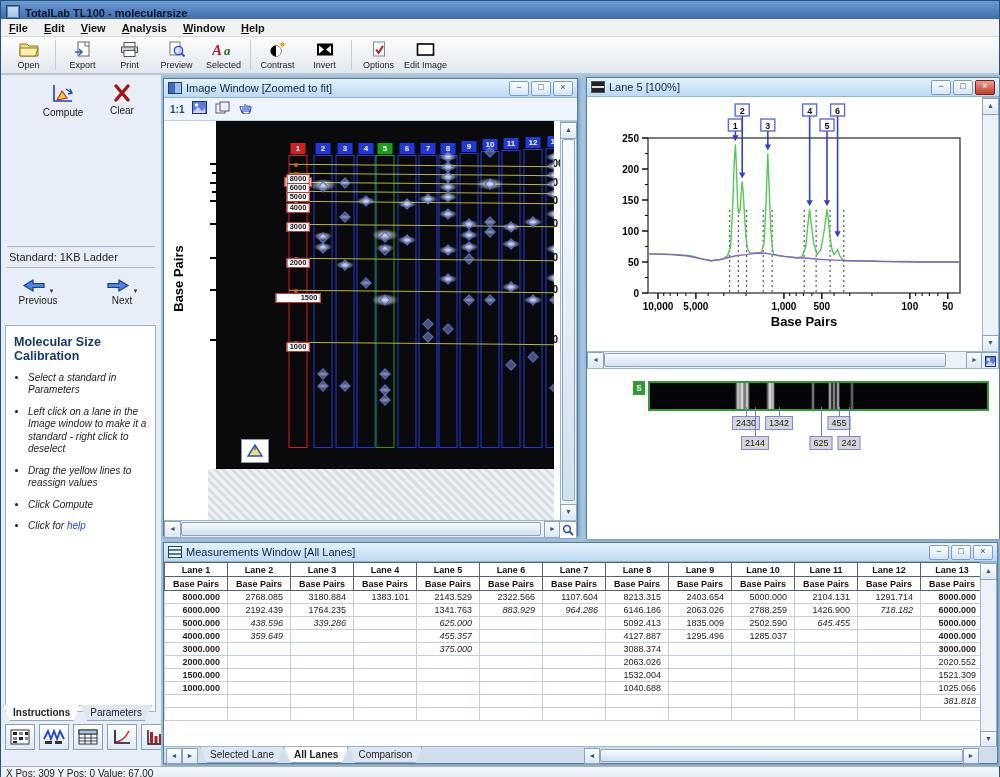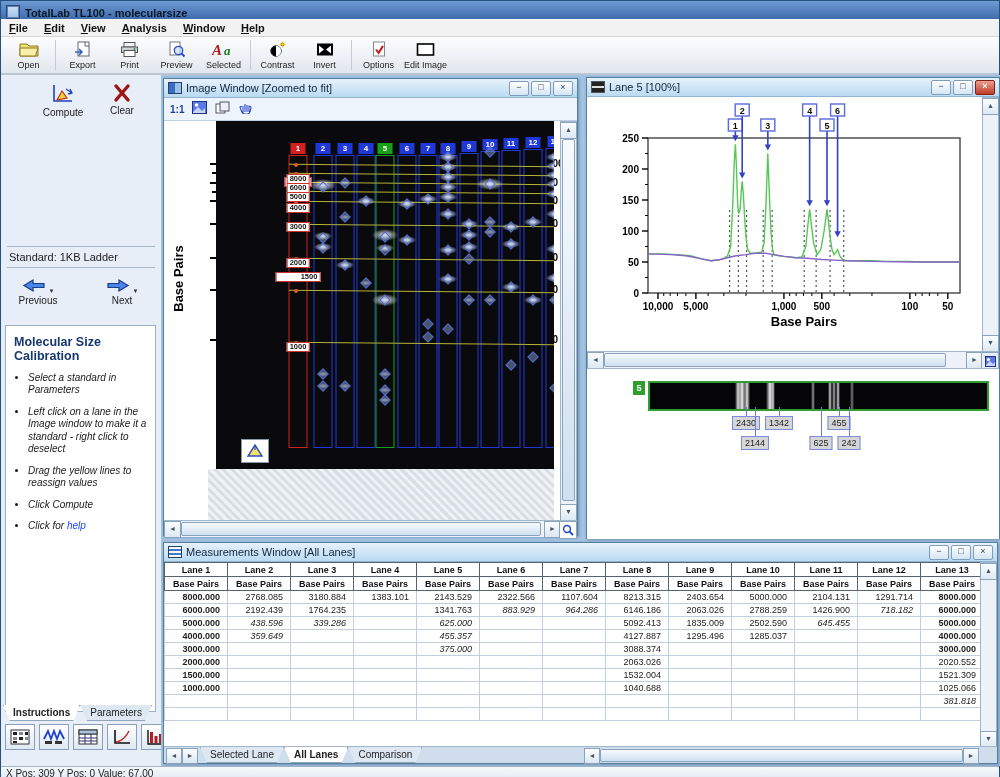--- a/index.html
+++ b/index.html
@@ -490,21 +490,21 @@
               <div class="diamond" style="left: 339px; top: 157px;"></div>
               <div class="diamond" style="left: 339px; top: 179px;"></div>
               <div class="diamond" style="left: 339px; top: 267px;"></div>
               <div class="std-box" style="left: 82px; top: 61px;">10000</div>
               <div class="std-box" style="left: 82px; top: 58px;">8000</div>
               <div class="std-box" style="left: 82px; top: 67px;">6000</div>
               <div class="std-box" style="left: 82px; top: 76px;">5000</div>
               <div class="std-box" style="left: 82px; top: 87px;">4000</div>
               <div class="std-box" style="left: 82px; top: 106px;">3000</div>
               <div class="std-box" style="left: 82px; top: 142px;">2000</div>
-              <div class="std-box" style="left: 82px; top: 156px; padding-left: 24px;">1500</div>
+              <div class="std-box" style="left: 82px; top: 177px; padding-left: 24px;">1500</div>
               <div class="std-box" style="left: 82px; top: 226px;">1000</div>
             </div>
           <div class="hatch"></div>
           <div class="marker-tool">
             <svg width="18" height="14" viewBox="0 0 18 14">
                 <path d="M9 1 L16 12 H2 Z" fill="#f2e26a" stroke="#2a50c0" stroke-width="1.4"></path>
                 <line x1="9" y1="1" x2="9" y2="6" stroke="#2a50c0" stroke-width="1.2"></line>
               </svg>
           </div>
 

